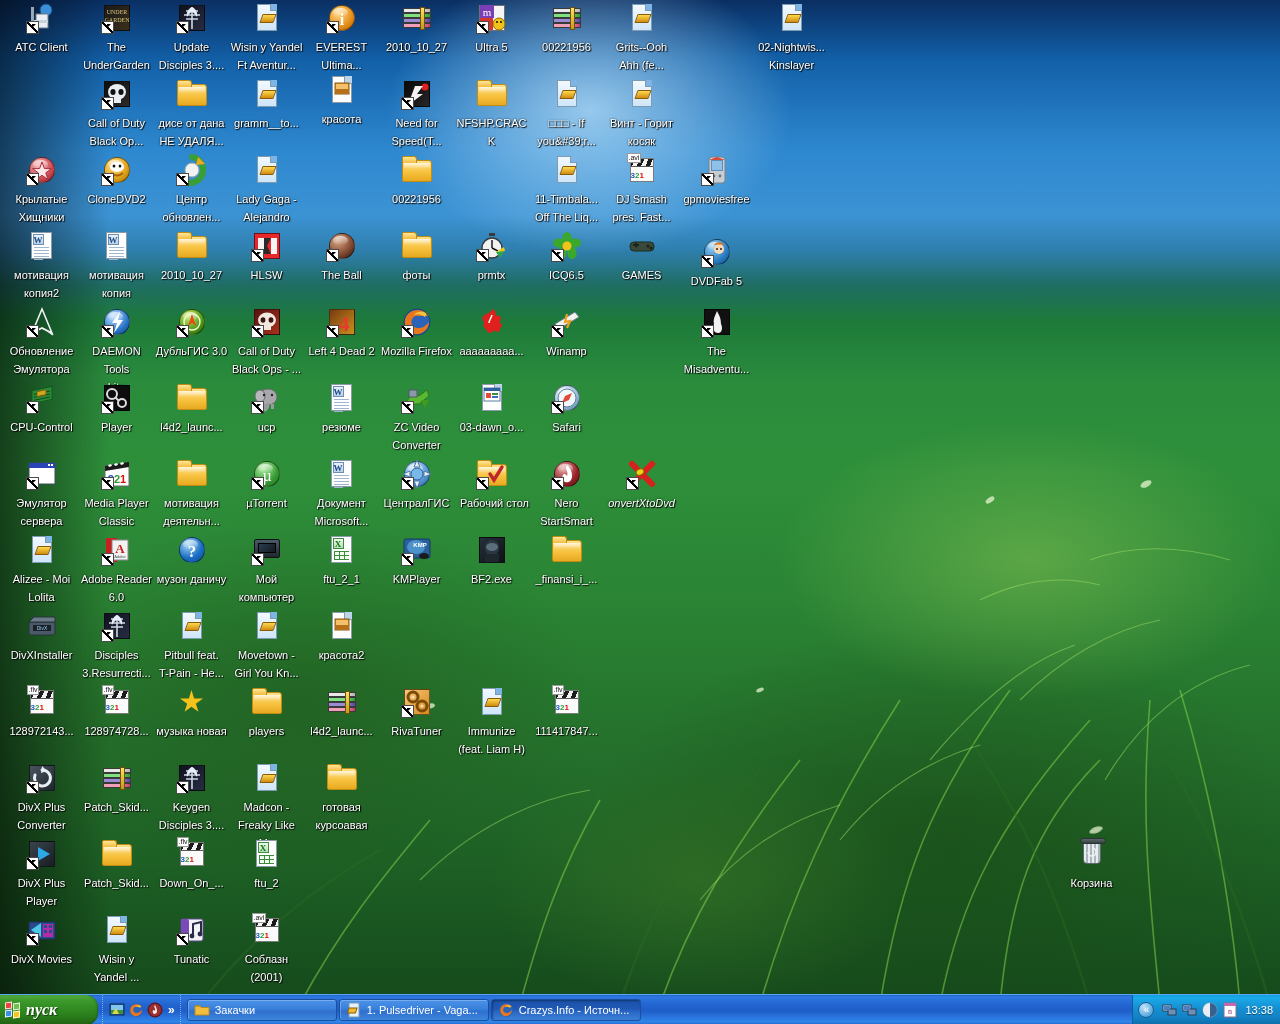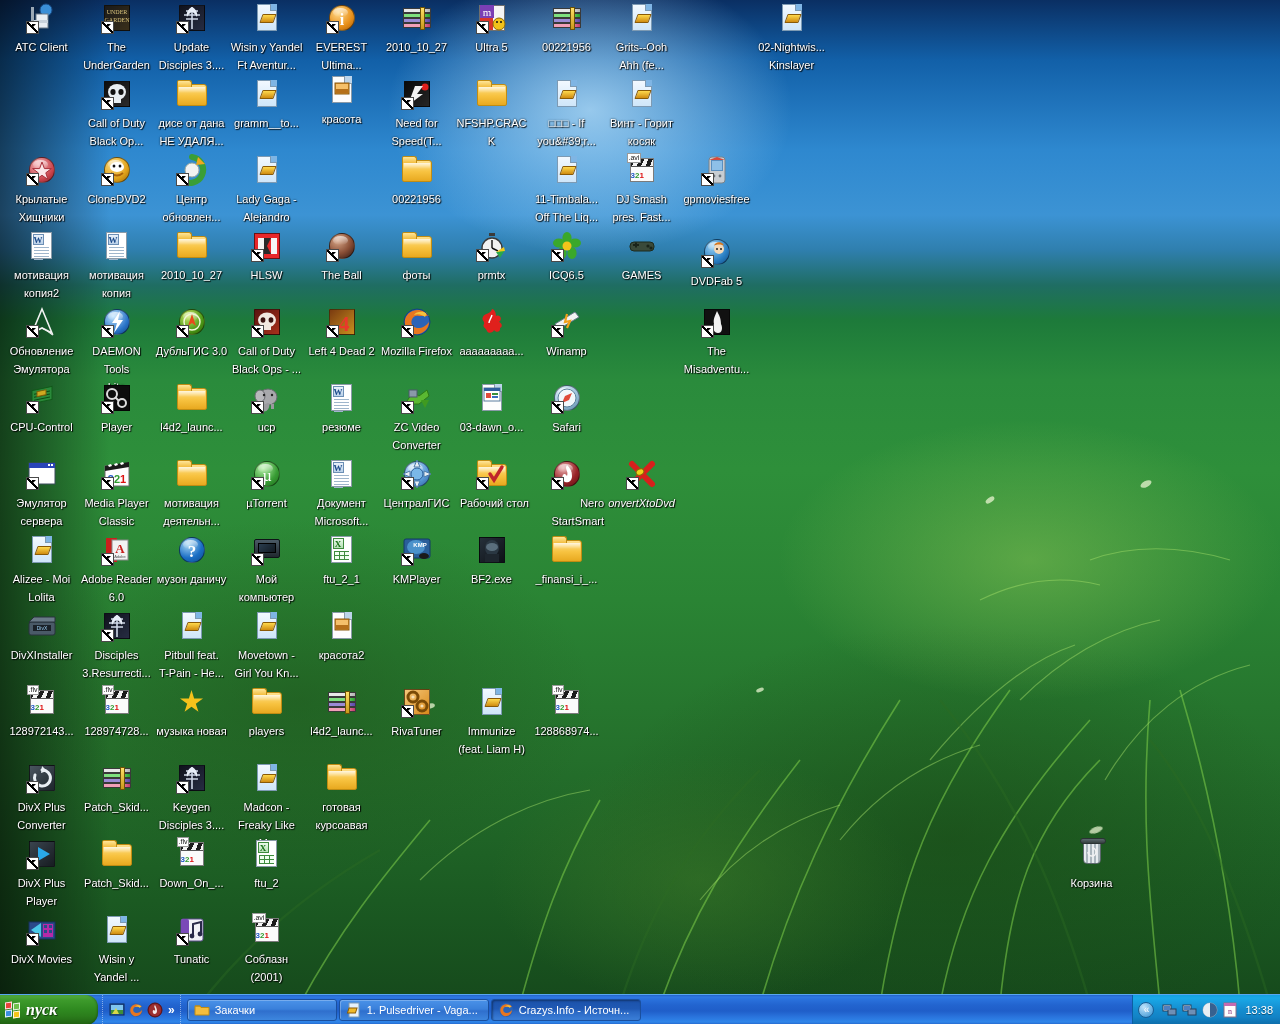--- a/index.html
+++ b/index.html
@@ -784,21 +784,21 @@
           </svg>
           <span class="arrowhead"></span>
         </span><span class="label">ЦентралГИС</span></div>
       <div class="icon" style="left: 454px; top: 458px; text-align: right;"><span class="glyph shortcut">
           <span class="folder-art"></span>
           <svg class="g" viewBox="0 0 32 32" width="32" height="32">
             <path d="M14 16 l4 6 l8 -13" stroke="#c0262b" stroke-width="3.4" fill="none" stroke-linecap="round"></path>
           </svg>
           <span class="arrowhead"></span>
         </span><span class="label">Рабочий стол</span></div>
-      <div class="icon" style="left: 529px; top: 458px; text-align: right;"><span class="glyph shortcut">
+      <div class="icon" style="left: 529px; top: 458px;"><span class="glyph shortcut">
           <span class="disc" style="background:radial-gradient(circle at 34% 26%,#e8a8a8,#9a2428 58%,#5a0f12)"></span>
           <svg class="g" viewBox="0 0 32 32" width="32" height="32">
             <path d="M16 7 C13 11 18 13 16 18 C14 14 10 16 12 22 C14 26 21 25 21 18 C21 13 19 10 16 7Z" fill="#fff"></path>
           </svg>
           <span class="arrowhead"></span>
         </span><span class="label">Nero
 StartSmart</span></div>
       <div class="icon" style="left: 604px; top: 458px; font-style: italic;"><span class="glyph shortcut">
           <svg class="g" viewBox="0 0 32 32" width="32" height="32">
             <path d="M6 6 L26 26 M26 6 L6 26" stroke="#d8201c" stroke-width="6" stroke-linecap="round"></path>
@@ -940,21 +940,21 @@
             <span class="mk"></span>
           </span>
         </span><span class="label">Immunize
 (feat. Liam H)</span></div>
       <div class="icon" style="left: 529px; top: 686px;"><span class="glyph">
           <span class="ext-tag">.flv</span>
           <span class="vid-art">
             <span class="top"></span>
             <span class="num"><span>3</span><span>2</span><span>1</span></span>
           </span>
-        </span><span class="label">128868974...</span></div>
+        </span><span class="label">111417847...</span></div>
       <div class="icon" style="left: 4px; top: 762px;"><span class="glyph shortcut">
           <span class="tile" style="background:linear-gradient(135deg,#4a5560,#1e262d)"></span>
           <svg class="g" viewBox="0 0 32 32" width="32" height="32">
             <path d="M16 8 A8 8 0 1 1 9 13" stroke="#e8eef4" stroke-width="3" fill="none" stroke-linecap="round"></path>
             <path d="M16 4 L21 9 L15 11 Z" fill="#e8eef4"></path>
           </svg>
           <span class="arrowhead"></span>
         </span><span class="label">DivX Plus
 Converter</span></div>
       <div class="icon" style="left: 79px; top: 762px;"><span class="glyph">

